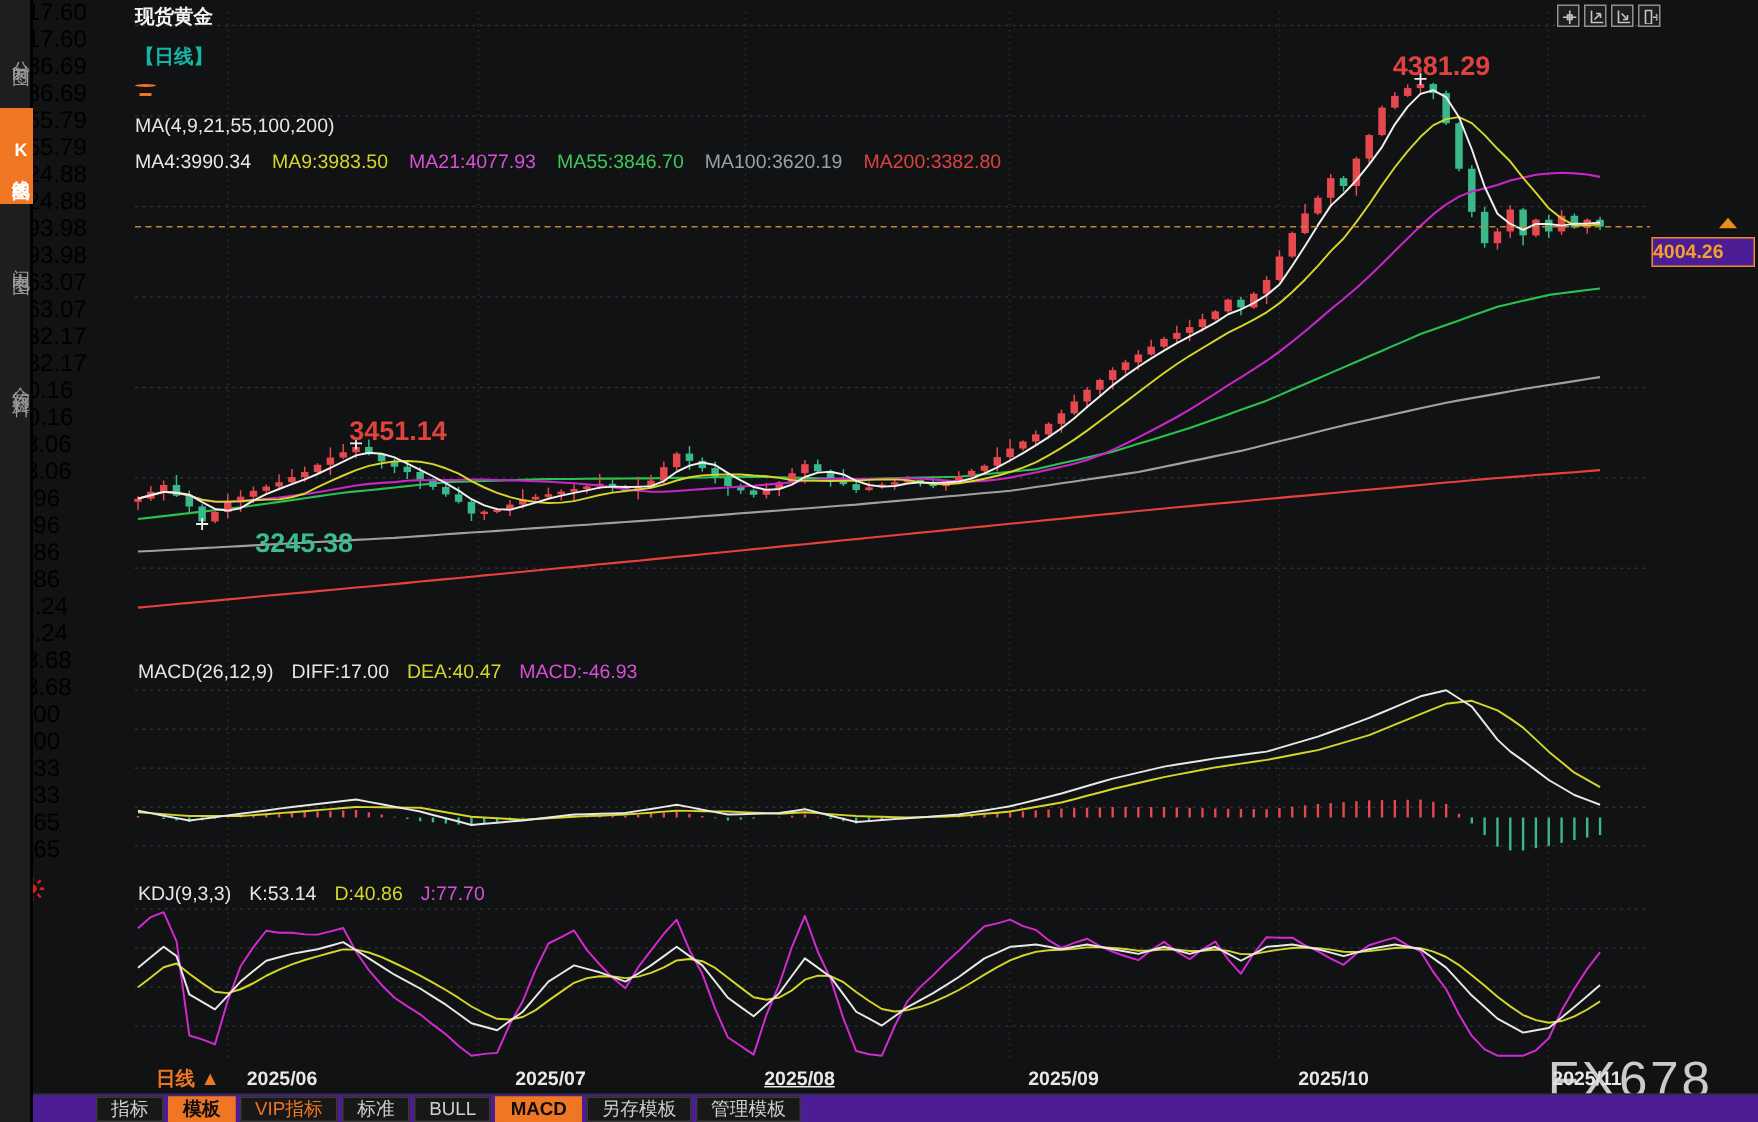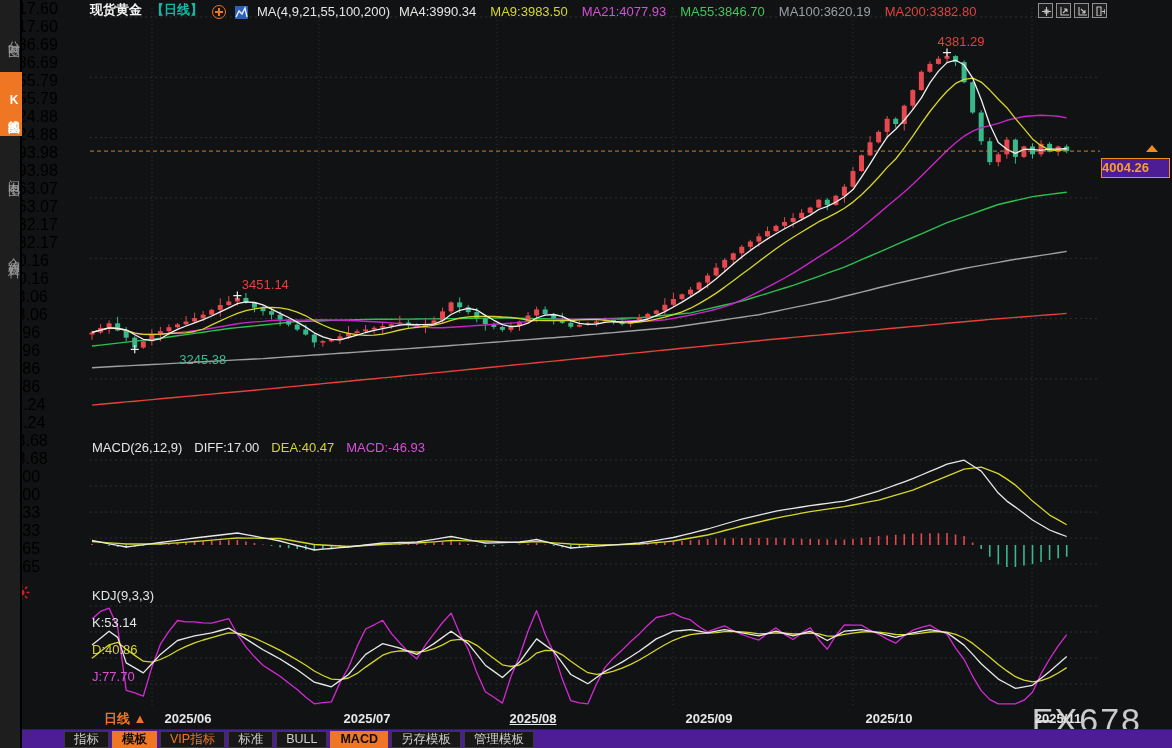--- a/index.html
+++ b/index.html
@@ -1,32 +1,32 @@
 <!DOCTYPE html>
 <html><head>
 <meta charset="utf-8">
 <style>
   html,body{margin:0;padding:0;background:#000;}
   .app{position:relative;width:1172px;height:748px;background:#111213;overflow:hidden;
        font-family:"Liberation Sans","DejaVu Sans",sans-serif;-webkit-font-smoothing:antialiased;}
   #chart{position:absolute;left:0;top:0;z-index:1;}
-  .hdr{position:absolute;left:90px;top:2px;height:17px;display:flex;align-items:flex-end;gap:9px;
-       font-size:13px;color:#e6e6e6;z-index:3;white-space:nowrap;}
+  .hdr{position:absolute;left:90px;top:2px;height:17px;display:flex;align-items:flex-start;gap:9px;
+       font-size:13px;color:#e6e6e6;z-index:3;white-space:nowrap;flex-direction:column;}
   .hdr .sym{font-weight:700;color:#f2f2f2;}
   .hdr .per{color:#14b8a6;font-weight:700;}
   .hdr .mavals{display:flex;gap:14px;}
   .linkicon{width:12px;height:12px;border:1.5px solid #ef7622;border-radius:50%;position:relative;display:inline-block;}
   .linkicon:before,.linkicon:after{content:"";position:absolute;background:#ef7622;}
   .linkicon:before{left:2px;right:2px;top:5px;height:1.5px;}
   .linkicon:after{top:2px;bottom:2px;left:5px;width:1.5px;}
   .hicons{position:absolute;left:1038px;top:3px;display:flex;gap:3px;z-index:3;}
   .hicon{width:13px;height:13px;border:1px solid #909090;background:#1d1d1d;display:flex;align-items:center;justify-content:center;}
   .panelhdr{position:absolute;z-index:3;font-size:13px;display:flex;gap:12px;white-space:nowrap;color:#e3e3e3;}
   .ylw{color:#d6d62a;} .mag{color:#d84fd8;} .wht{color:#e6e6e6;}
-  .anno{position:absolute;z-index:2;font-size:13px;font-weight:400;white-space:nowrap;transform:translateX(-50%);}
+  .anno{position:absolute;z-index:2;font-size:18px;font-weight:700;white-space:nowrap;transform:translateX(-50%);}
   .month{position:absolute;top:711px;font-size:13px;font-weight:600;color:#e8e8e8;transform:translateX(-50%);z-index:2;}
   .period{position:absolute;left:104px;top:710px;font-size:13px;font-weight:700;color:#ef7622;z-index:3;}
   .pricetag{position:absolute;left:1101px;top:158px;width:67px;height:18px;border:1px solid #ef8c1e;
             background:#4c1d95;color:#f5a02a;font-size:13px;font-weight:700;text-align:left;line-height:18px;z-index:4;}
   .watermark{position:absolute;right:30px;bottom:8px;font-size:34px;letter-spacing:2px;color:#e0e0e0;opacity:.9;z-index:5;}
   .toolbar{position:absolute;left:22px;right:0;bottom:0;height:19px;background:#4c1d95;border-top:1px solid #2c2c2c;
            display:flex;align-items:center;padding-left:42px;gap:3px;z-index:6;box-sizing:border-box;}
   .tab{height:15px;line-height:15px;padding:0 9px;font-size:12.5px;color:#cfcfcf;background:#181818;border:1px solid #3a3a3a;cursor:default;}
   .tab.active{background:#ef7622;border-color:#ef7622;color:#0f0f0f;font-weight:700;}
   .tab.orange{color:#ef7622;}
@@ -463,21 +463,21 @@
       </span>
     </div>
 
   <div class="panelhdr" style="left:92px;top:440px;">
     <span class="wht">MACD(26,12,9)</span>
     <span class="wht">DIFF:17.00</span>
     <span class="ylw">DEA:40.47</span>
     <span class="mag">MACD:-46.93</span>
   </div>
 
-  <div class="panelhdr" style="left:92px;top:588px;flex-direction:column;">
+  <div class="panelhdr" style="left:92px;top:588px;">
     <span class="wht">KDJ(9,3,3)</span>
     <span class="wht">K:53.14</span>
     <span class="ylw">D:40.86</span>
     <span class="mag">J:77.70</span>
   </div>
 
   <svg class="gearicon" width="17" height="17">
     <circle cx="8.5" cy="8.5" r="3" fill="#d61f1f"></circle>
     <g stroke="#d61f1f" stroke-width="1.6">
       <line x1="8.5" y1="0.5" x2="8.5" y2="3.5"></line>

